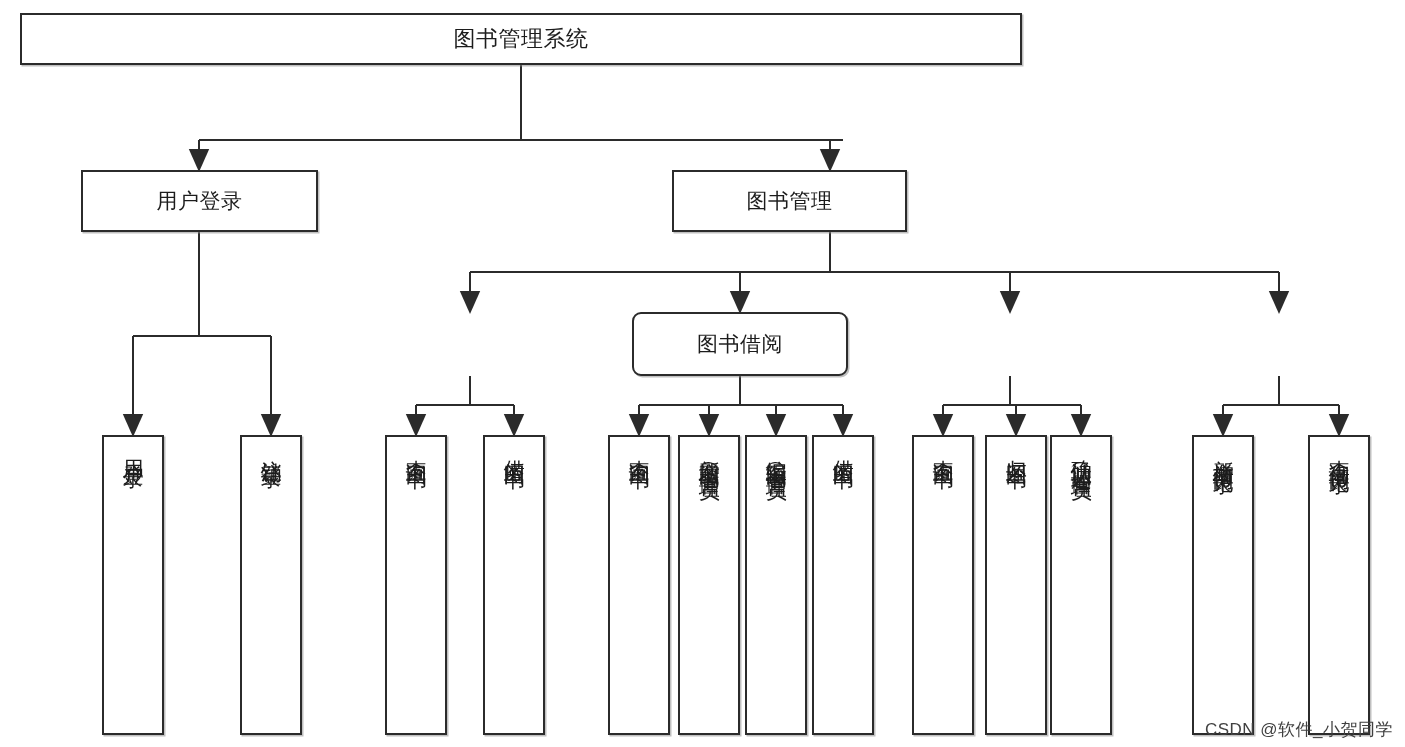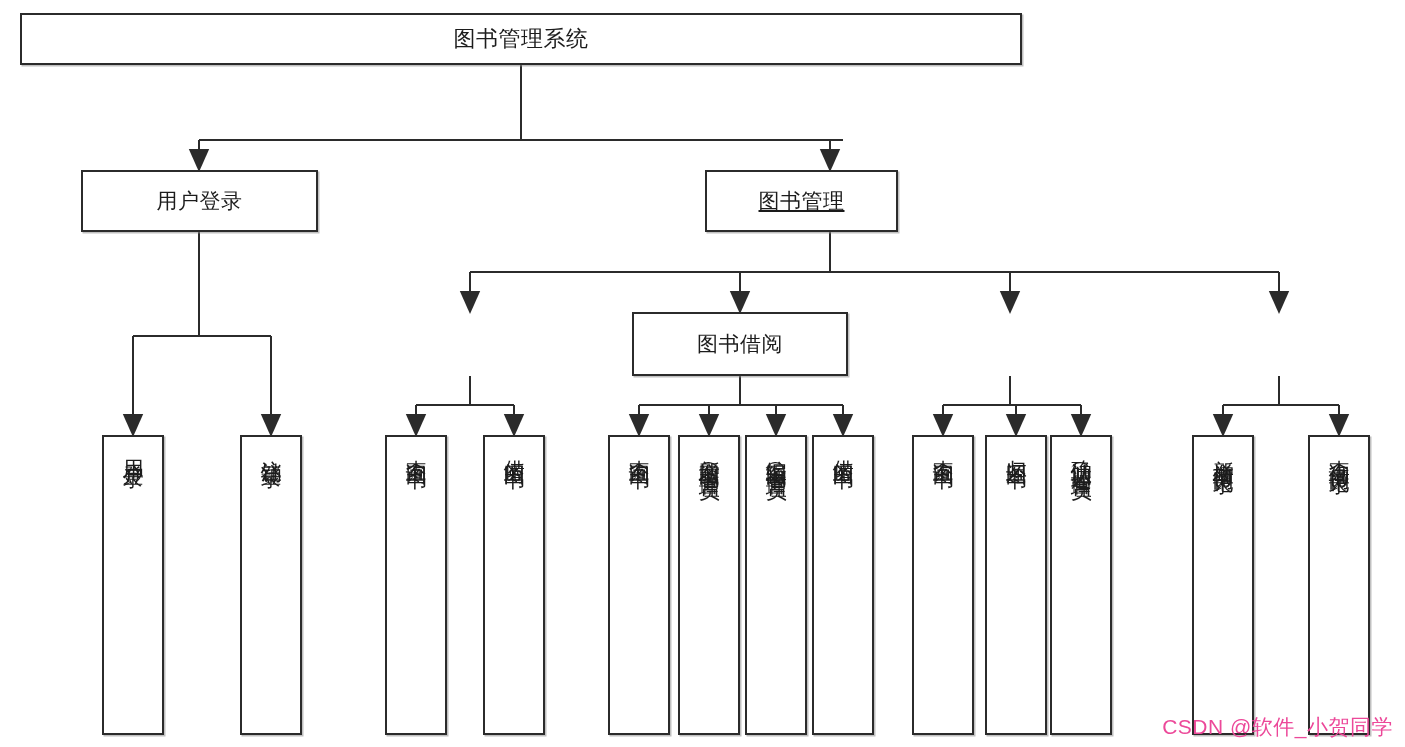--- a/index.html
+++ b/index.html
@@ -57,22 +57,22 @@
     line-height:1.08;
     letter-spacing:3px;
     white-space:nowrap;
     display:block;
   }
   
   #watermark{
     position:absolute;
     right:12px;
     bottom:6px;
-    font-size:21px;
-    color:#ec4899;
+    font-size:17px;
+    color:#404040;
     letter-spacing:.5px;
     white-space:nowrap;
     user-select:none;
   }
 </style>
 </head>
 <body>
 
 <div id="diagram-root">
 
@@ -126,25 +126,25 @@
     </g>
   </svg>
 
   <div class="node root" style="left: 20px; top: 13px; width: 1002px; height: 52px;">
     <span class="label">图书管理系统</span>
   </div>
 
   <div class="node" style="left: 81px; top: 170px; width: 237px; height: 62px;">
     <span class="label">用户登录</span>
   </div>
-  <div class="node" style="left: 705px; top: 170px; width: 193px; height: 62px; text-decoration: underline;">
+  <div class="node" style="left: 672px; top: 170px; width: 235px; height: 62px;">
     <span class="label">图书管理</span>
   </div>
 
-  <div class="node" style="left: 632px; top: 312px; width: 216px; height: 64px;">
+  <div class="node" style="left: 632px; top: 312px; width: 216px; height: 64px; border-radius: 9px;">
     <span class="label">图书借阅</span>
   </div>
 
   <div class="node leaf" style="left: 102px; top: 435px; width: 62px; height: 300px;">
     <span class="label">用户登录</span>
   </div>
   <div class="node leaf" style="left: 240px; top: 435px; width: 62px; height: 300px;">
     <span class="label">注销登录</span>
   </div>
 

